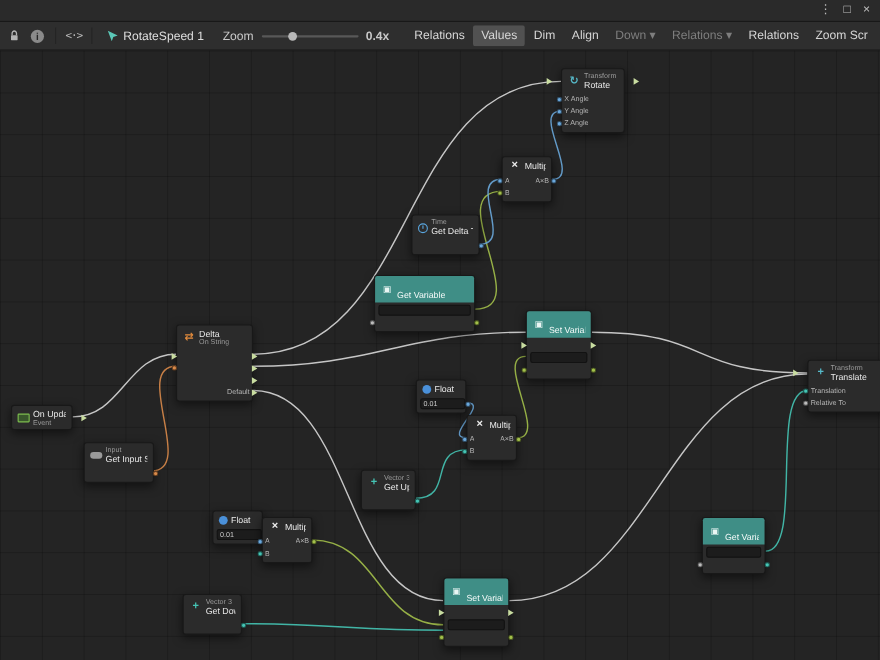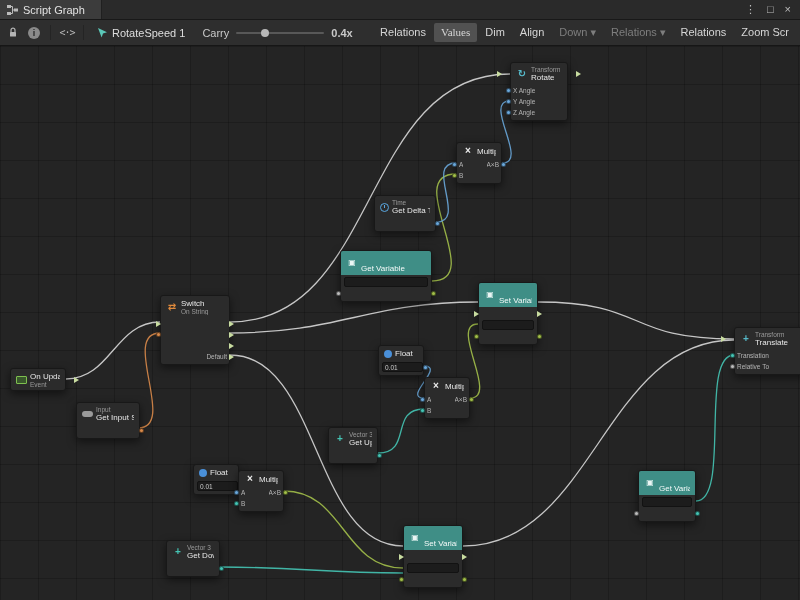--- a/index.html
+++ b/index.html
@@ -27,21 +27,21 @@
   .ic-code{font-family:"DejaVu Sans Mono",monospace;font-size:10px;letter-spacing:-1px;color:#b9b9b9;}
   .sep{width:1px;height:15px;background:#242424;margin:0 4px;}
   .graph-ref{display:inline-flex;align-items:center;gap:4px;padding:0 6px;color:#dedede;}
   .zoom-label{margin-left:8px;color:#c9c9c9;}
   .zoom-slider{position:relative;width:88px;height:12px;margin:0 4px;}
   .zoom-slider .track{position:absolute;left:0;right:0;top:5px;height:2px;background:#585858;border-radius:1px;}
   .zoom-slider .thumb{position:absolute;top:2px;width:8px;height:8px;border-radius:50%;background:#b8b8b8;}
   .zoom-value{color:#c9c9c9;margin-right:4px;font-weight:bold;}
   .tb-buttons{margin-left:auto;display:flex;align-items:flex-end;gap:1px;overflow:hidden;}
   .tb-btn{padding:2px 7px;font-size:11px;color:#d6d6d6;border-radius:2px;line-height:15px;}
-  .tb-btn.active{background:#515151;font-family:Liberation Serif, serif;}
+  .tb-btn.active{background:#515151;}
   .tb-btn.disabled{color:#7e7e7e;}
 
   
   .canvas{position:relative;width:800px;height:554px;overflow:hidden;background-color:#242424;
     background-image:linear-gradient(to right,rgba(0,0,0,0.20) 1px,transparent 1px),
                      linear-gradient(to bottom,rgba(0,0,0,0.20) 1px,transparent 1px);
     background-size:38px 38px;}
   #wires{position:absolute;left:0;top:0;z-index:0;}
   .node{position:absolute;z-index:1;background:#2b2b2b;border:1px solid #181818;border-radius:3px;
     box-shadow:0 3px 9px rgba(0,0,0,0.5);color:#dddddd;}
@@ -70,29 +70,20 @@
   .hport{position:absolute;top:50%;transform:translateY(-50%);}
   .hport.l{left:-6px;}
   .hport.r{right:-6px;}
   .n-field{flex:1;height:10px;background:#1c1c1c;border:1px solid #121212;border-radius:2px;
     font-size:6.5px;line-height:9px;color:#cccccc;padding:0 2px;overflow:hidden;white-space:nowrap;}
 </style>
 </head>
 <body>
 
 <div class="titlebar">
-  <div class="tab">
-    <svg width="11" height="10" viewBox="0 0 11 10">
-      <rect x="0" y="0" width="4" height="3" fill="#bbbbbb"></rect>
-      <rect x="7" y="3.5" width="4" height="3" fill="#bbbbbb"></rect>
-      <rect x="0" y="7" width="4" height="3" fill="#bbbbbb"></rect>
-      <path d="M4 1.5 H5.5 V8.5 H4 M5.5 5 H7" stroke="#bbbbbb" fill="none" stroke-width="1"></path>
-    </svg>
-    <span>Script Graph</span>
-  </div>
   <div class="win-controls">
     <span>⋮</span>
     <span>□</span>
     <span>×</span>
   </div>
 </div>
 
 <div class="toolbar">
   <span class="tbtn">
     <svg width="10" height="11" viewBox="0 0 10 11">
@@ -105,21 +96,21 @@
     </span>
   <span class="sep"></span>
   <span class="tbtn ic-code">&lt;·&gt;</span>
   <span class="sep"></span>
   <span class="graph-ref">
     <svg width="11" height="11" viewBox="0 0 11 11">
       <path d="M1 1 L10 5.2 L6 6.6 L4.6 10.5 Z" fill="#5bc8b8"></path>
     </svg>
     <span>RotateSpeed 1</span>
   </span>
-  <span class="zoom-label">Carry</span>
+  <span class="zoom-label">Zoom</span>
   <span class="zoom-slider">
     <span class="track"></span>
     <span class="thumb" id="zoom-thumb" style="left: 28%;"></span>
   </span>
   <span class="zoom-value">0.4x</span>
   <div class="tb-buttons" id="tb-buttons">
       <span class="tb-btn">Relations</span>
       <span class="tb-btn active">Values</span>
       <span class="tb-btn">Dim</span>
       <span class="tb-btn">Align</span>
@@ -172,21 +163,21 @@
         <div class="p-row">
           <span class="spacer"></span>
           <span class="port dot r" style="background: rgb(217, 138, 74);"></span>
         </div>
       </div>
     </div>
     <div class="node" style="left: 160px; top: 249px; width: 70px;">
       <div class="n-header">
         <span class="n-icon" style="color: rgb(224, 138, 60); font-weight: bold;">⇄</span>
         <span class="n-titles">
-          <span class="n-title">Switch</span>
+          <span class="n-title">Delta</span>
           <span class="n-sub">On String</span>
         </span>
       </div>
       <div class="n-body">
         <div class="p-row">
           <span class="port flow l"></span>
           <span class="spacer"></span>
           <span class="port flow r"></span>
         </div>
         <div class="p-row">

